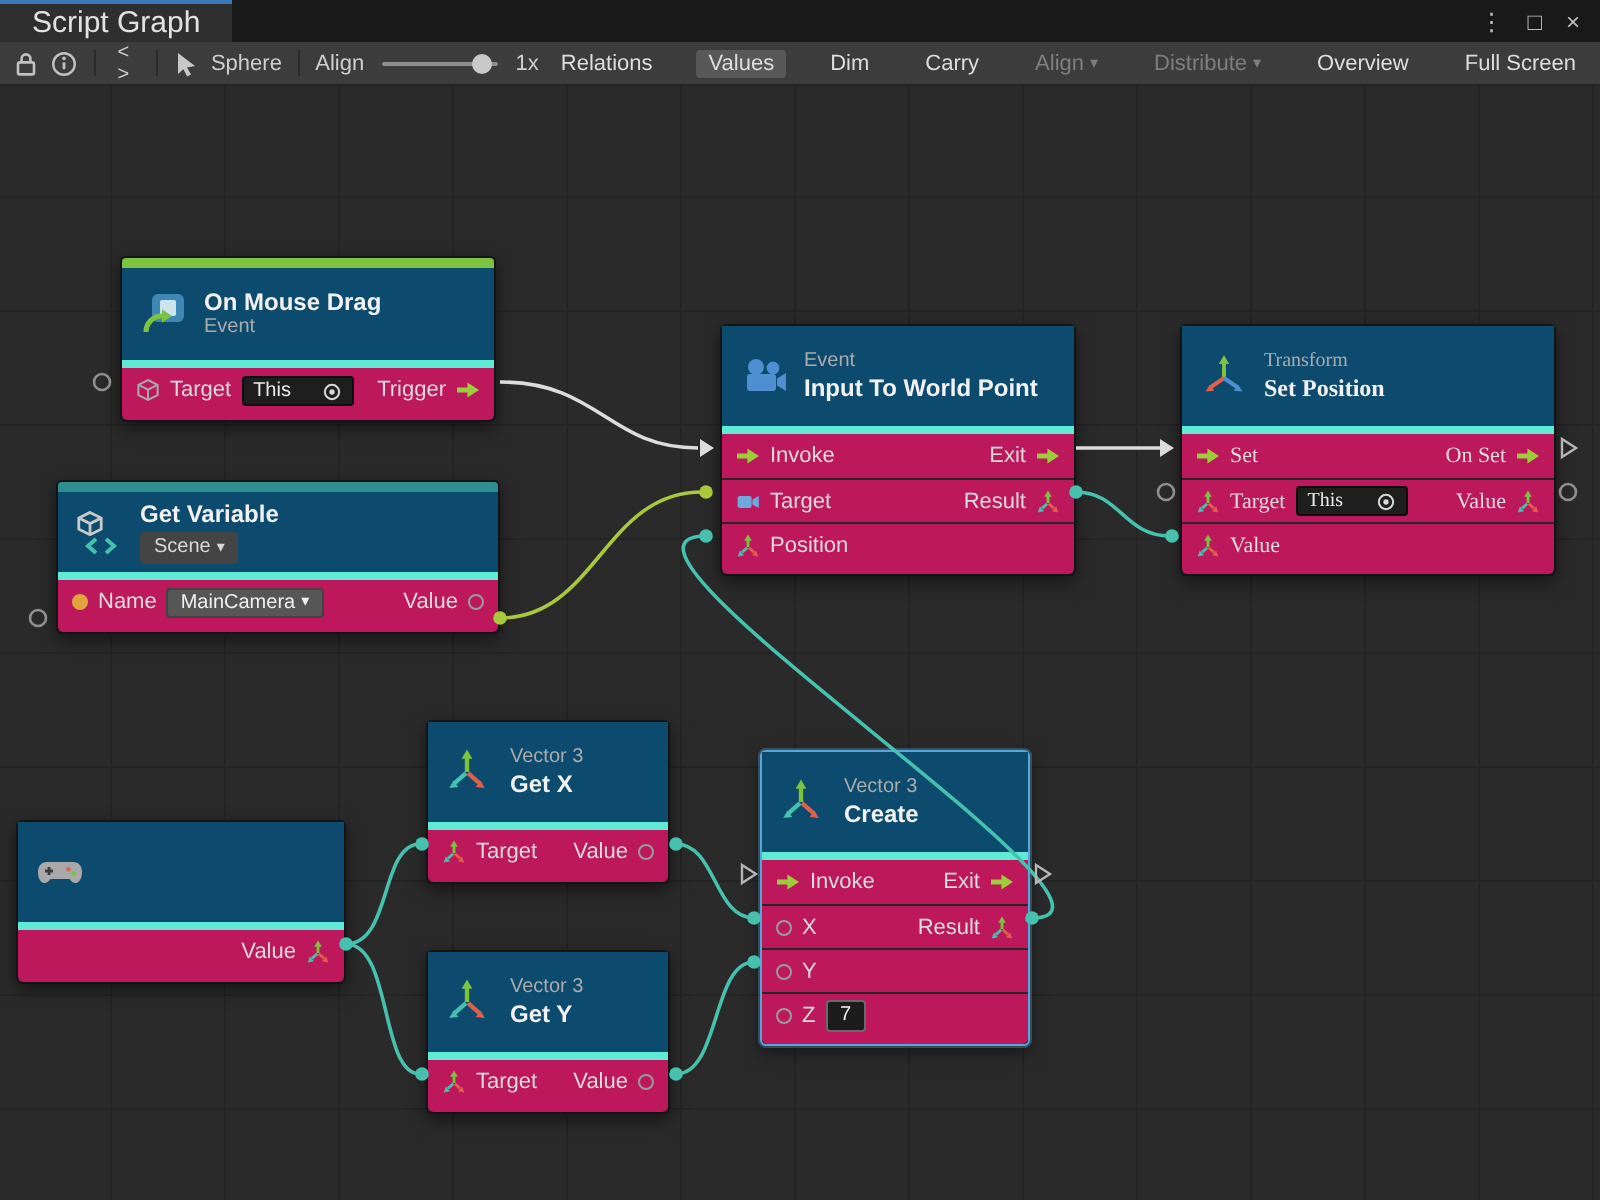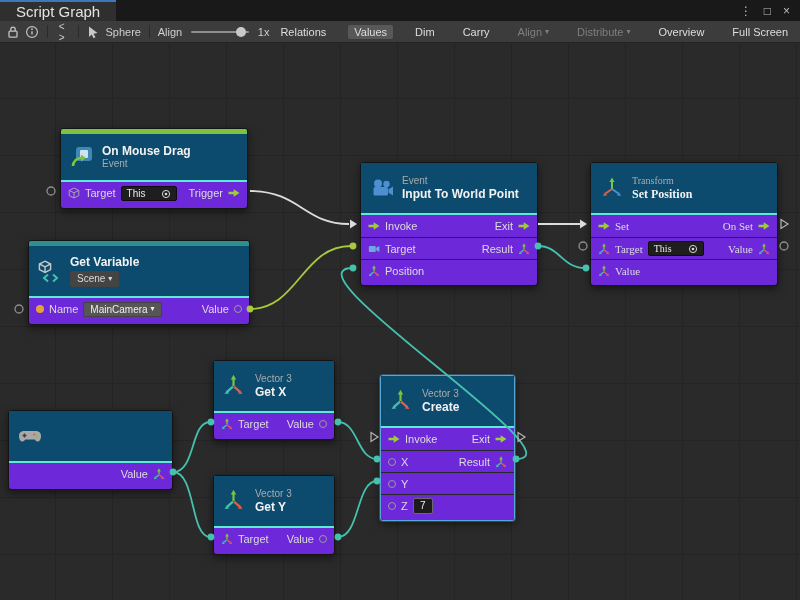--- a/index.html
+++ b/index.html
@@ -31,26 +31,26 @@
     background-image:linear-gradient(#242424 1px,transparent 1px),linear-gradient(90deg,#242424 1px,transparent 1px);
     background-size:57px 57px;background-position:-2px -2px;}
 
   
   .node{position:absolute;background:#2d2d2d;border:1px solid #141414;border-radius:3px;box-shadow:0 3px 9px rgba(0,0,0,.5);color:#dcdcdc;z-index:2;box-sizing:border-box;}
   .node.selected{border-color:#58a6d8;box-shadow:0 0 0 1px rgba(88,166,216,.35),0 3px 9px rgba(0,0,0,.5);}
   .accent{height:5px;border-radius:2px 2px 0 0;}
   .header{display:flex;align-items:center;gap:8px;padding:0 9px;background:#0c4a6e;box-sizing:border-box;}
   .unit-header{height:50px;}
   .ev-header{height:46px;}
-  .var-header{height:50px;text-align:right;}
+  .var-header{height:40px;text-align:right;}
   .h-text{display:flex;flex-direction:column;line-height:1.2;min-width:0;}
   .h-cat{font-size:10px;color:#ababab;}
   .h-title{font-size:12px;font-weight:bold;color:#f2f2f2;white-space:nowrap;}
   .nicon{width:24px;height:24px;flex:none;}
-  .rows{background:#6d28d9;border-top:2px solid #5eead4;border-radius:0 0 3px 3px;padding-bottom:4px;}
+  .rows{background:#be185d;border-top:4px solid #5eead4;border-radius:0 0 3px 3px;padding-bottom:4px;}
   .row{height:22px;display:flex;align-items:center;padding:0 7px;gap:5px;font-size:11px;box-sizing:border-box;}
   .row + .row{border-top:1px solid #272727;}
   .sp{flex:1;}
   .picon{width:12px;height:12px;flex:none;}
   .pcircle{width:8px;height:8px;border:1px solid #9a9a9a;border-radius:50%;flex:none;box-sizing:border-box;}
   .pdot-orange{width:8px;height:8px;border-radius:50%;background:#e2a33b;flex:none;}
   .chip{display:inline-flex;align-items:flex-end;gap:16px;background:#1e1e1e;border:1px solid #0d0d0d;border-radius:2px;padding:1px 5px;font-size:10px;color:#eaeaea;}
   .dd{display:inline-flex;align-items:center;gap:3px;background:#565656;border:1px solid #434343;border-radius:2px;padding:1px 6px;font-size:10px;color:#f0f0f0;}
   .dd-dark{background:#444;color:#d8d8d8;}
   .field{display:inline-flex;align-items:center;justify-content:center;min-width:12px;background:#1c1c1c;border:1px solid #6a6a6a;border-radius:2px;padding:0 3px;font-size:10px;color:#f0f0f0;height:14px;}

